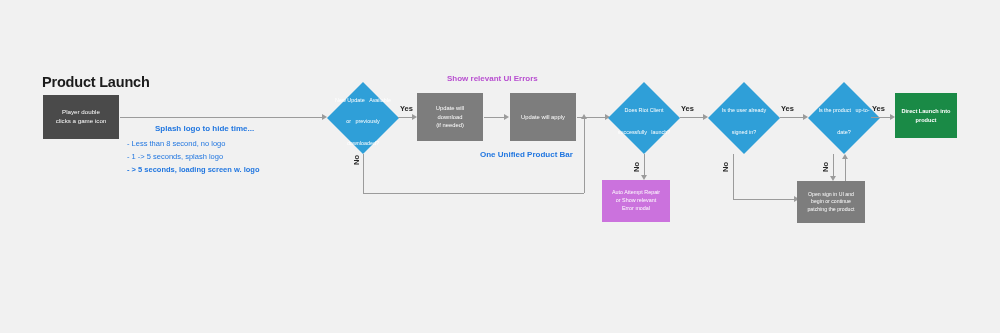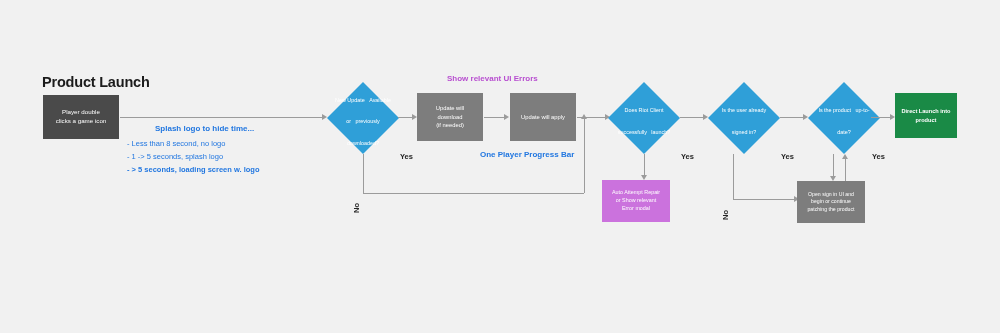--- a/index.html
+++ b/index.html
@@ -100,21 +100,20 @@
     border-right: 3.5px solid transparent;
     border-bottom: 5px solid #9b9b9b;
   }
 
   
   .edge-label {
     font-size: 7.5px;
     color: #262626;
     font-weight: bold;
     white-space: nowrap;
-    margin-top: 48px;
   }
   .edge-label.rot {
     transform: rotate(-90deg);
     transform-origin: left top;
   }
 
   
   .annot {
     white-space: nowrap;
     font-weight: bold;
@@ -125,21 +124,21 @@
 </style>
 </head>
 <body>
 
 <div id="canvas">
 
   <div class="abs" id="page-title">Product Launch</div>
 
   <div class="abs annot annot-pink" style="left:447px; top:74px; font-size:8px;">Show relevant UI Errors</div>
 
-  <div class="abs annot annot-blue" style="left:452px; top:150px; font-size:8px;">One Player Progress Bar</div>
+  <div class="abs annot annot-blue" style="left:452px; top:150px; font-size:8px;">One Unified Product Bar</div>
 
   <div class="abs annot annot-blue" style="left:127px; top:124px; font-size:8px;">Splash logo to hide time...</div>
 
   <div class="abs annot-line" style="left:127px; top:139px; font-size:7.5px; white-space:nowrap;">- Less than 8 second, no logo</div>
   <div class="abs annot-line" style="left:127px; top:152px; font-size:7.5px; white-space:nowrap;">- 1 -&gt; 5 seconds, splash logo</div>
   <div class="abs annot-line" style="left:127px; top:165px; font-size:7.5px; white-space:nowrap;font-weight:bold;">- &gt; 5 seconds, loading screen w. logo</div>
 
   <div class="abs box dark-box" style="left:43px; top:95px; width:76px; height:44px;">
     <span class="box-text">
       <span class="line" style="font-size:6.2px;">Player double</span>

